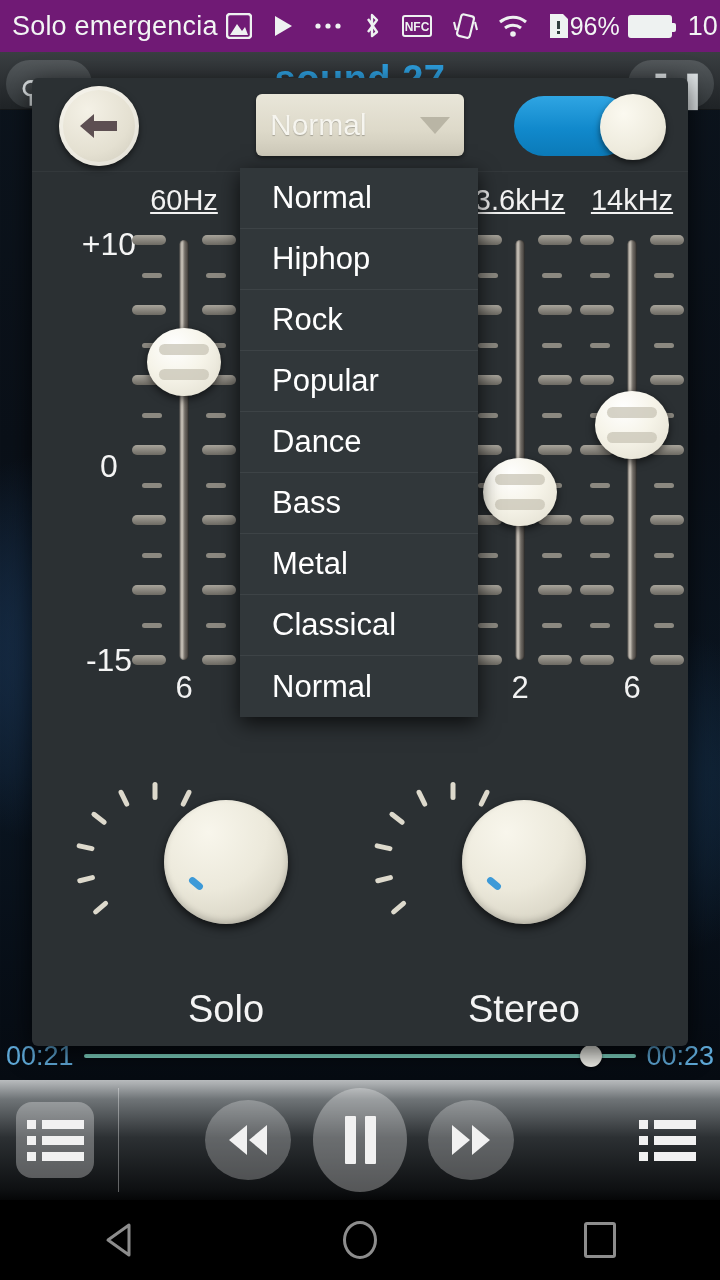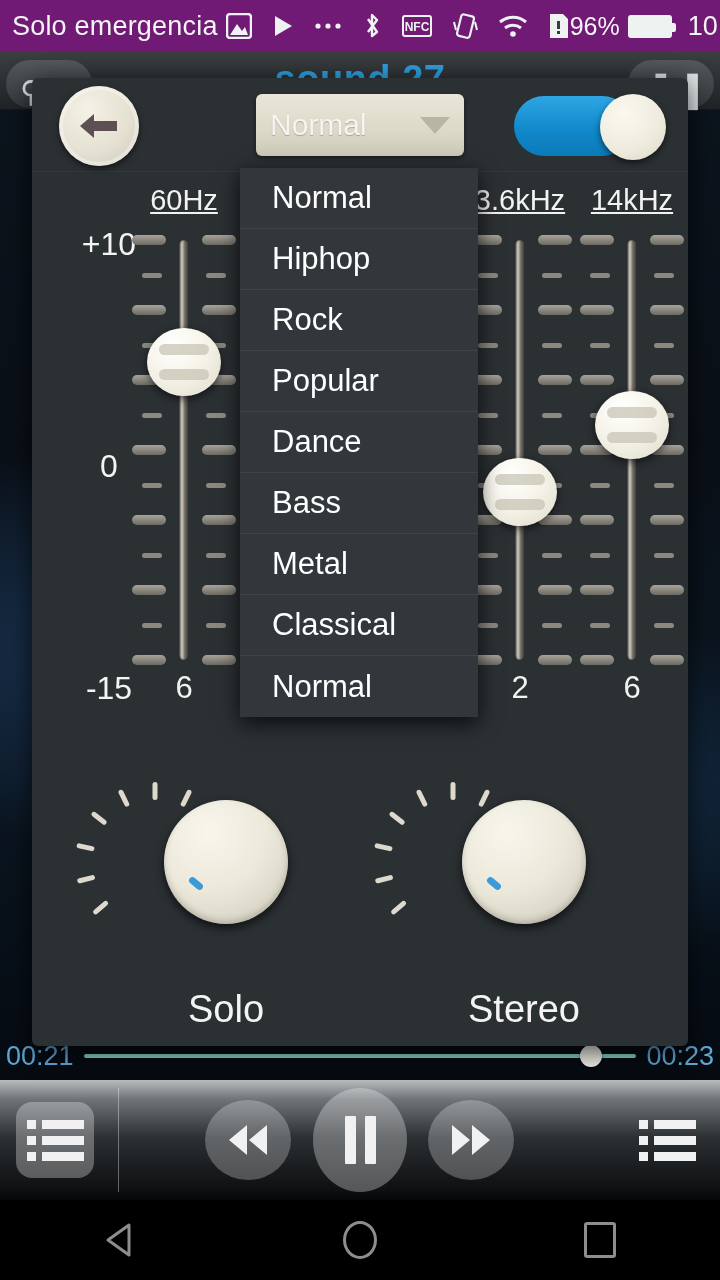--- a/index.html
+++ b/index.html
@@ -412,21 +412,21 @@
         <div class="toggle-fill"></div>
         <div class="toggle-knob"></div>
       </div>
     </div>
 
     <div class="eq-body">
 
       <div class="gain-labels">
         <span style="top:54px">+10</span>
         <span style="top:276px">0</span>
-        <span style="top:498px">-15</span>
+        <span style="top:470px">-15</span>
       </div>
 
       <div class="bands" id="bands">
           <div class="band" style="left: 0px;">
             <div class="band-freq">60Hz</div>
             <div class="slider">
               <div class="sl-track"></div>
               <div class="sl-ticks">
                 <div class="tick l long" style="top: -5px;"></div>
                 <div class="tick r long" style="top: -5px;"></div>

